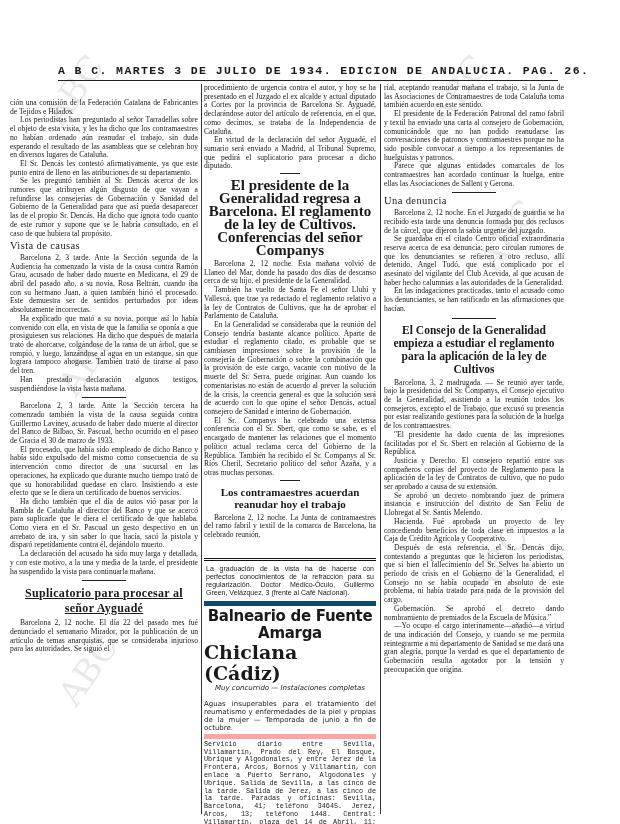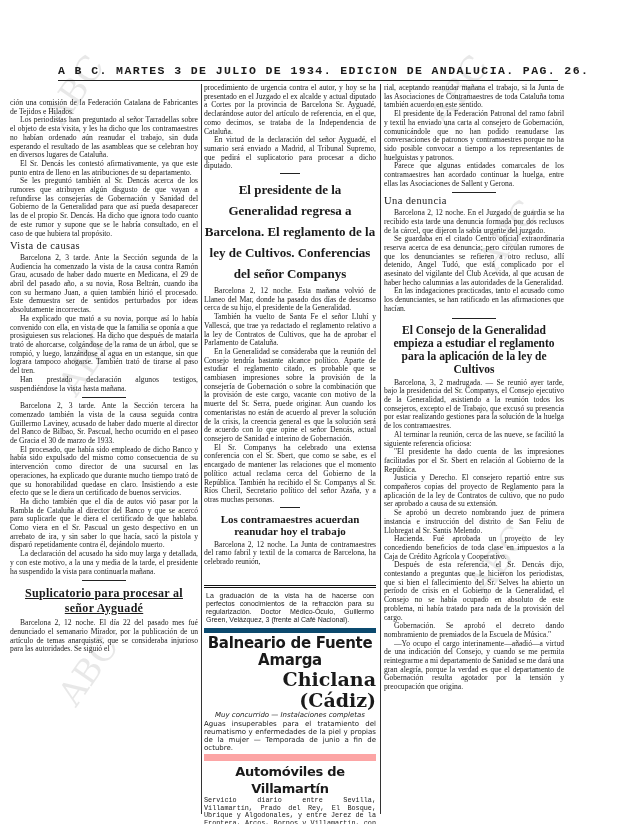--- a/index.html
+++ b/index.html
@@ -11,21 +11,21 @@
   .col2{left:204px;width:172px;}
   .col3{left:384px;width:180px;}
   .vline{position:absolute;top:84px;width:0;border-left:1px solid #333;}
   .p{margin:0;text-indent:10px;}
   .h2{font-size:14px;font-weight:bold;text-align:center;line-height:15px;margin:5px 0 3px;}
   .h2c{font-size:11px;letter-spacing:0.3px;text-decoration:underline;}
   .h3{font-size:10.5px;margin:4px 0 3px;letter-spacing:0.4px;}
   .short-rule{width:44px;margin:4px auto;border-top:1px solid #222;}
   .ad{border-top:3px double #111;border-bottom:5px solid #0c4a6e;margin-top:18px;padding:4px 2px;font-family:Liberation Sans, sans-serif;font-size:7px;line-height:8px;}
   .ad-title{font-family:"DejaVu Sans",sans-serif;font-weight:bold;text-align:center;font-size:15px;line-height:17px;letter-spacing:-0.3px;}
-  .ad-big{font-size:19px;line-height:21px;font-family:"DejaVu Serif",serif;font-weight:bold;text-align:right;}
+  .ad-big{font-size:19px;line-height:21px;font-family:"DejaVu Serif",serif;font-weight:bold;text-align:left;}
   .ad-sub{font-size:7px;line-height:8px;font-family:"DejaVu Sans",sans-serif;}
   .ad-body{font-family:Liberation Mono, monospace;font-size:6.8px;line-height:7.8px;text-align:justify;}
   .watermark{position:absolute;font-family:"DejaVu Serif",serif;font-size:34px;color:rgba(0,0,0,0.09);transform:rotate(-55deg);pointer-events:none;}
   .center{text-align:center;}
 </style>
 </head>
 <body>
 
 <div class="watermark" style="left:36px;top:70px;">ABC</div>
 <div class="watermark" style="left:420px;top:70px;">ABC</div>
@@ -56,57 +56,55 @@
   <p class="p">La declaración del acusado ha sido muy larga y detallada, y con este motivo, a la una y media de la tarde, el presidente ha suspendido la vista para continuarla mañana.</p>
   <div class="short-rule"></div>
   <div class="h2 h2c" style="font-size:12px">Suplicatorio para procesar al señor Ayguadé</div>
   <p class="p">Barcelona 2, 12 noche. El día 22 del pasado mes fué denunciado el semanario Mirador, por la publicación de un artículo de temas anarquistas, que se consideraba injurioso para las autoridades. Se siguió el</p>
 </div>
 
 <div class="col col2">
   <p class="p" style="text-indent:0">procedimiento de urgencia contra el autor, y hoy se ha presentado en el Juzgado el ex alcalde y actual diputado a Cortes por la provincia de Barcelona Sr. Ayguadé, declarándose autor del artículo de referencia, en el que, como decimos, se trataba de la Independencia de Cataluña.</p>
   <p class="p">En virtud de la declaración del señor Ayguadé, el sumario será enviado a Madrid, al Tribunal Supremo, que pedirá el suplicatorio para procesar a dicho diputado.</p>
   <div class="short-rule" style="width:20px;margin:2px auto"></div>
-  <div class="h2" style="font-size:13px;line-height:21px">El presidente de la Generalidad regresa a Barcelona. El reglamento de la ley de Cultivos. Conferencias del señor Companys</div>
+  <div class="h2" style="font-size:15px;line-height:13px">El presidente de la Generalidad regresa a Barcelona. El reglamento de la ley de Cultivos. Conferencias del señor Companys</div>
   <p class="p">Barcelona 2, 12 noche. Esta mañana volvió de Llaneo del Mar, donde ha pasado dos días de descanso cerca de su hijo, el presidente de la Generalidad.</p>
   <p class="p">También ha vuelto de Santa Fe el señor Lluhí y Vallescá, que trae ya redactado el reglamento relativo a la ley de Contratos de Cultivos, que ha de aprobar el Parlamento de Cataluña.</p>
   <p class="p">En la Generalidad se consideraba que la reunión del Consejo tendría bastante alcance político. Aparte de estudiar el reglamento citado, es probable que se cambiasen impresiones sobre la provisión de la consejería de Gobernación o sobre la combinación que la provisión de este cargo, vacante con motivo de la muerte del Sr. Serra, puede originar. Aun cuando los comentaristas no están de acuerdo al prever la solución de la crisis, la creencia general es que la solución será de acuerdo con lo que opine el señor Dencás, actual consejero de Sanidad e interino de Gobernación.</p>
   <p class="p">El Sr. Companys ha celebrado una extensa conferencia con el Sr. Sbert, que como se sabe, es el encargado de mantener las relaciones que el momento político actual reclama cerca del Gobierno de la República. También ha recibido el Sr. Companys al Sr. Ríos Cheril, Secretario político del señor Azaña, y a otras muchas personas.</p>
   <div class="short-rule" style="width:20px;margin:2px auto"></div>
   <div class="h2" style="font-size:11px;line-height:12.5px">Los contramaestres acuerdan reanudar hoy el trabajo</div>
   <p class="p">Barcelona 2, 12 noche. La Junta de contramaestres del ramo fabril y textil de la comarca de Barcelona, ha celebrado reunión,</p>
 
   <div class="ad">
     <div>La graduación de la vista ha de hacerse con perfectos conocimientos de la refracción para su regularización. Doctor Médico-Óculo, Guillermo Green, Velázquez, 3 (frente al Café Nacional).</div>
   </div>
-  <div style="border-bottom:7px solid #fca5a5;padding:2px 0">
+  <div style="border-bottom:5px solid #fca5a5;padding:2px 0">
     <div class="ad-title">Balneario de Fuente Amarga</div>
     <div class="ad-big">Chiclana (Cádiz)</div>
     <div class="ad-sub center" style="font-style:italic">Muy concurrido — Instalaciones completas</div>
-    <div class="ad-sub" style="margin-top:1px;text-align:justify">Aguas insuperables para el tratamiento del reumatismo y enfermedades de la piel y propias de la mujer — Temporada de junio a fin de octubre.</div>
+    <div class="ad-sub" style="margin-top:8px;text-align:justify">Aguas insuperables para el tratamiento del reumatismo y enfermedades de la piel y propias de la mujer — Temporada de junio a fin de octubre.</div>
   </div>
   <div style="border-bottom:1px solid #111;padding:2px 0">
-    <div class="ad-title" style="font-size:13px">Automóviles de Villamartín</div>
     <div class="ad-body">Servicio diario entre Sevilla, Villamartín, Prado del Rey, El Bosque, Ubrique y Algodonales, y entre Jerez de la Frontera, Arcos, Bornos y Villamartín, con enlace a Puerto Serrano, Algodonales y Ubrique. Salida de Sevilla, a las cinco de la tarde. Salida de Jerez, a las cinco de la tarde. Paradas y oficinas: Sevilla, Barcelona, 41; teléfono 34645. Jerez, Arcos, 13; teléfono 1448. Central: Villamartín, plaza del 14 de Abril, 11; teléfono 27.</div>
   </div>
 </div>
 
 <div class="col col3">
   <p class="p" style="text-indent:0">rial, aceptando reanudar mañana el trabajo, si la Junta de las Asociaciones de Contramaestres de toda Cataluña toma también acuerdo en este sentido.</p>
   <p class="p">El presidente de la Federación Patronal del ramo fabril y textil ha enviado una carta al consejero de Gobernación, comunicándole que no han podido reanudarse las conversaciones de patronos y contramaestres porque no ha sido posible convocar a tiempo a los representantes de huelguistas y patronos.</p>
   <p class="p">Parece que algunas entidades comarcales de los contramaestres han acordado continuar la huelga, entre ellas las Asociaciones de Sallent y Gerona.</p>
   <div class="short-rule"></div>
   <div class="h3">Una denuncia</div>
   <p class="p">Barcelona 2, 12 noche. En el Juzgado de guardia se ha recibido esta tarde una denuncia formada por dos reclusos de la cárcel, que dijeron la sabía urgente del juzgado.</p>
   <p class="p">Se guardaba en el citado Centro oficial extraordinaria reserva acerca de esa denuncia; pero circulan rumores de que los denunciantes se refieren a otro recluso, allí detenido, Angel Tudó, que está complicado por el asesinato del vigilante del Club Acevida, al que acusan de haber hecho calumnias a las autoridades de la Generalidad.</p>
   <p class="p">En las indagaciones practicadas, tanto el acusado como los denunciantes, se han ratificado en las afirmaciones que hacían.</p>
   <div class="short-rule"></div>
   <div class="h2" style="font-size:11.5px;line-height:13px">El Consejo de la Generalidad empieza a estudiar el reglamento para la aplicación de la ley de Cultivos</div>
   <p class="p">Barcelona, 3, 2 madrugada. — Se reunió ayer tarde, bajo la presidencia del Sr. Companys, el Consejo ejecutivo de la Generalidad, asistiendo a la reunión todos los consejeros, excepto el de Trabajo, que excusó su presencia por estar realizando gestiones para la solución de la huelga de los contramaestres.</p>
-  <p class="p">Al terminar la reunión, cerca de las nueve, se facilitó la siguiente referencia oficiosa:</p>
   <p class="p">"El presidente ha dado cuenta de las impresiones facilitadas por el Sr. Sbert en relación al Gobierno de la República.</p>
   <p class="p">Justicia y Derecho. El consejero repartió entre sus compañeros copias del proyecto de Reglamento para la aplicación de la ley de Contratos de cultivo, que no pudo ser aprobado a causa de su extensión.</p>
   <p class="p">Se aprobó un decreto nombrando juez de primera instancia e instrucción del distrito de San Feliu de Llobregat al Sr. Santis Melendo.</p>
   <p class="p">Hacienda. Fué aprobada un proyecto de ley concediendo beneficios de toda clase en impuestos a la Caja de Crédito Agrícola y Cooperativo.</p>
   <p class="p">Después de esta referencia, el Sr. Dencás dijo, contestando a preguntas que le hicieron los periodistas, que si bien el fallecimiento del Sr. Selves ha abierto un período de crisis en el Gobierno de la Generalidad, el Consejo no se había ocupado en absoluto de este problema, ni había tratado para nada de la provisión del cargo.</p>
   <p class="p">Gobernación. Se aprobó el decreto dando nombramiento de premiados de la Escuela de Música."</p>
   <p class="p">—Yo ocupo el cargo interinamente—añadió—a virtud de una indicación del Consejo, y cuando se me permita reintegrarme a mi departamento de Sanidad se me dará una gran alegría, porque la verdad es que el departamento de Gobernación resulta agotador por la tensión y preocupación que origina.</p>
 </div>
 
 </body></html>

